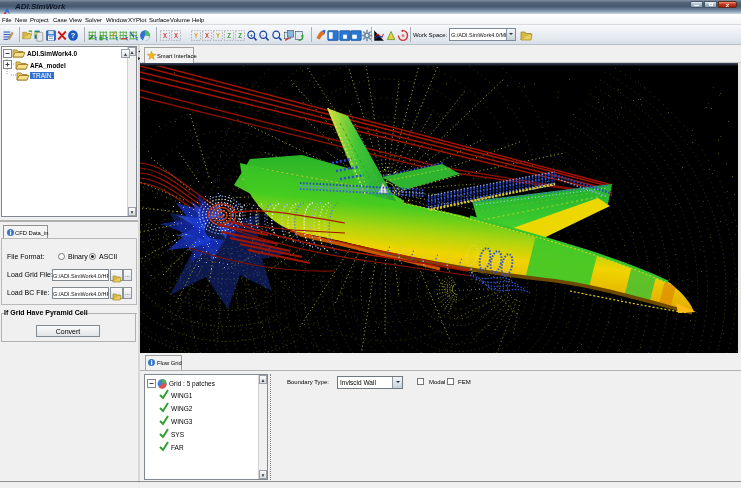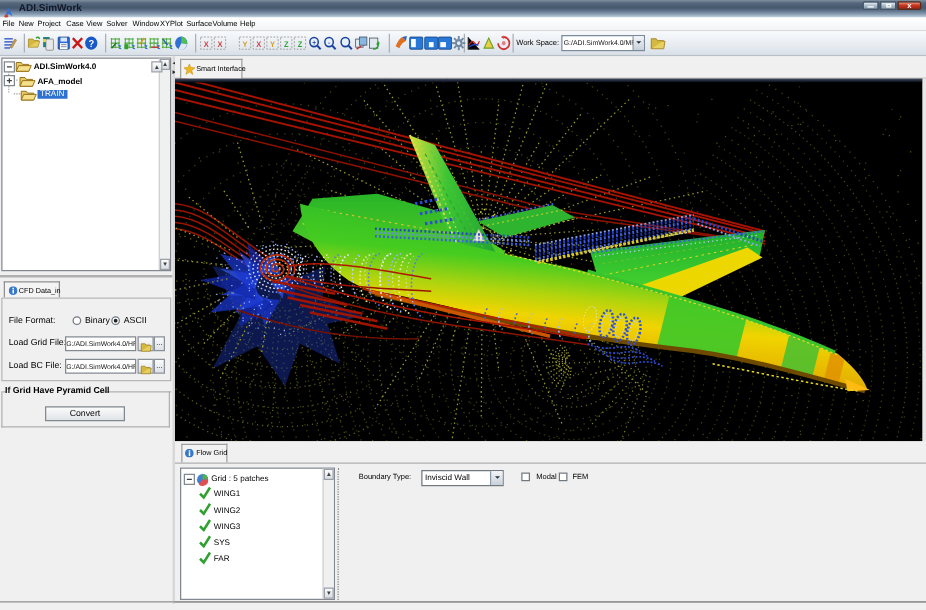--- a/index.html
+++ b/index.html
@@ -1,19 +1,19 @@
 <!DOCTYPE html>
 <html><head><meta charset="utf-8"><style>
 * { margin:0; padding:0; box-sizing:border-box; }
 body { width:741px; height:488px; font-family:"Liberation Sans",sans-serif; background:#f0f0f0;
   position:relative; overflow:hidden; }
 .abs { position:absolute; }
 .t7 { font-size:7px; color:#000; }
 </style></head><body>
-<div class="abs" style="left:0;top:0;width:741px;height:14px;background:linear-gradient(#82909f 0%,#54667c 18%,#46586e 45%,#60748b 62%,#8ba0b5 82%,#b9c9d6 95%,#cdd9e4 100%);">
+<div class="abs" style="left:0;top:0;width:741px;height:14px;background:linear-gradient(#82909f 0%,#54667c 18%,#46586e 45%,#60748b 62%,#8ba0b5 82%,#b9c9d6 95%,#cdd9e4 100%);font-style:italic;">
     <div class="abs" style="left:2px;top:2px;width:10px;height:10px;"><svg width="10" height="10">
         <path d="M2 8 L5 1 L8 8 L5 6 Z" fill="#3a6fd0"></path>
         <circle cx="3" cy="8" r="1.5" fill="#d04030"></circle>
       </svg></div>
     <div class="abs" style="left:15px;top:2px;font-size:8px;color:#101828;font-weight:bold;">ADI.SimWork</div>
     <div class="abs" style="left:690px;top:1px;width:13px;height:7px;background:linear-gradient(#e8eff5,#9db0c0 60%,#8fa3b4);border:1px solid #46566a;border-radius:2px 0 0 2px;">
       <div style="margin:2.5px auto 0;width:5px;height:1.5px;background:#fff;"></div>
     </div>
     <div class="abs" style="left:704px;top:1px;width:13px;height:7px;background:linear-gradient(#e8eff5,#9db0c0 60%,#8fa3b4);border:1px solid #46566a;">
       <div style="margin:1px auto 0;width:4px;height:3px;border:1px solid #fff;"></div>

